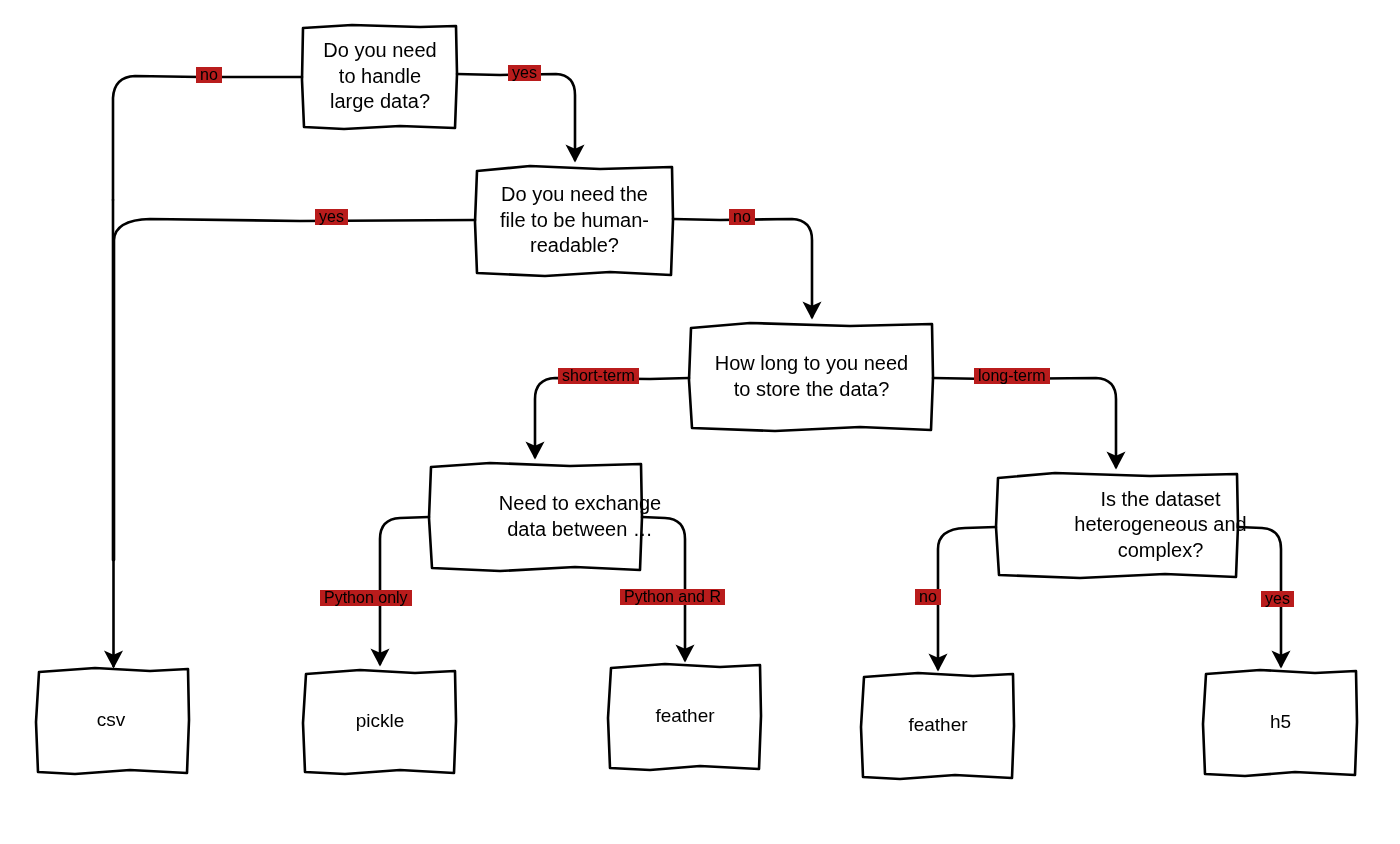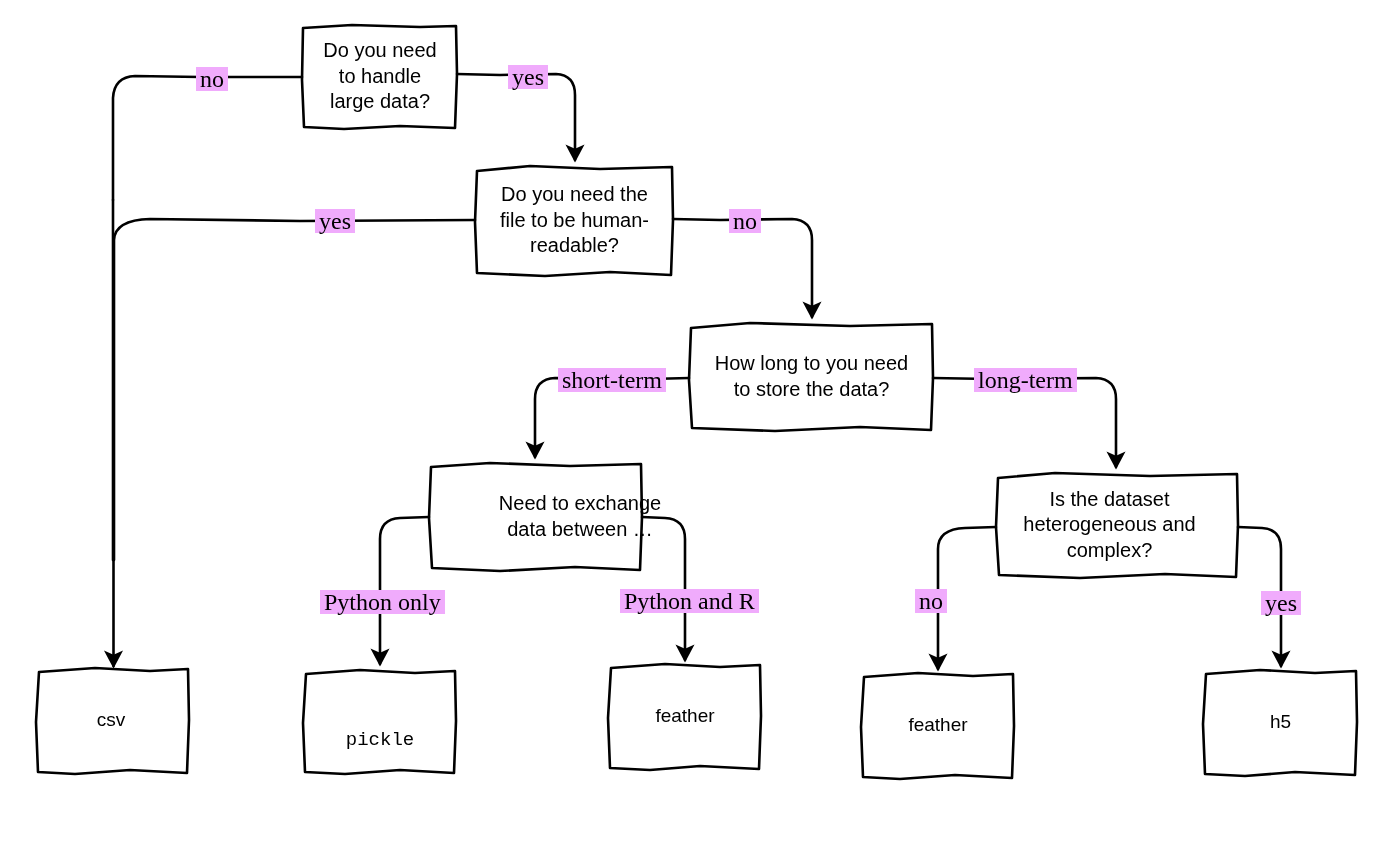--- a/index.html
+++ b/index.html
@@ -23,27 +23,26 @@
     line-height:1.28;
     color:#000;
     pointer-events:none;
     white-space:pre-line;
   }
   .decision-text{font-size:20px;border-radius:8px;}
   .terminal-text{font-size:19px;}
 
   .edge-label{
     position:absolute;
-    font-size:24px;
+    font-size:16px;
     color:#000;
-    background:#f0abfc;
+    background:#b91c1c;
     padding:0 4px;
     white-space:nowrap;
     line-height:1;
-    font-family:Liberation Serif, serif;
   }
 </style>
 </head>
 <body>
 
 <div id="canvas">
 
   <svg class="flow" viewBox="0 0 1400 844" xmlns="http://www.w3.org/2000/svg">
     <defs>
       <marker id="arrow" viewBox="0 0 12 12" refX="9.5" refY="6" markerWidth="8" markerHeight="8" orient="auto-start-reverse">
@@ -115,27 +114,27 @@
   <div class="node-label decision-text" style="left:690px;top:323px;width:243px;height:107px;">How long to you need
 to store the data?</div>
 
   <div class="node-label decision-text" style="left:476px;top:166px;width:197px;height:109px;">Do you need the
 file to be human-
 readable?</div>
 
   <div class="node-label decision-text" style="left:430px;top:463px;width:212px;height:107px;padding-left:44px;">Need to exchange
 data between …</div>
 
-  <div class="node-label decision-text" style="left:969px;top:473px;width:281px;height:104px;">Is the dataset
+  <div class="node-label decision-text" style="left:1020px;top:473px;width:281px;height:104px;">Is the dataset
 heterogeneous and
 complex?</div>
 
   <div class="node-label terminal-text" style="left:37px;top:668px;width:148px;height:105px;">csv</div>
 
-  <div class="node-label terminal-text" style="left:304px;top:689px;width:152px;height:103px;font-family:Liberation Mono, monospace;">pickle</div>
+  <div class="node-label terminal-text" style="left:304px;top:670px;width:152px;height:103px;">pickle</div>
 
   <div class="node-label terminal-text" style="left:609px;top:664px;width:152px;height:105px;">feather</div>
 
   <div class="node-label terminal-text" style="left:862px;top:673px;width:152px;height:105px;">feather</div>
 
   <div class="node-label terminal-text" style="left:1204px;top:670px;width:153px;height:105px;">h5</div>
 
   <div class="edge-label" style="left:196px;top:67px;">no</div>
 
   <div class="edge-label" style="left:508px;top:65px;">yes</div>

